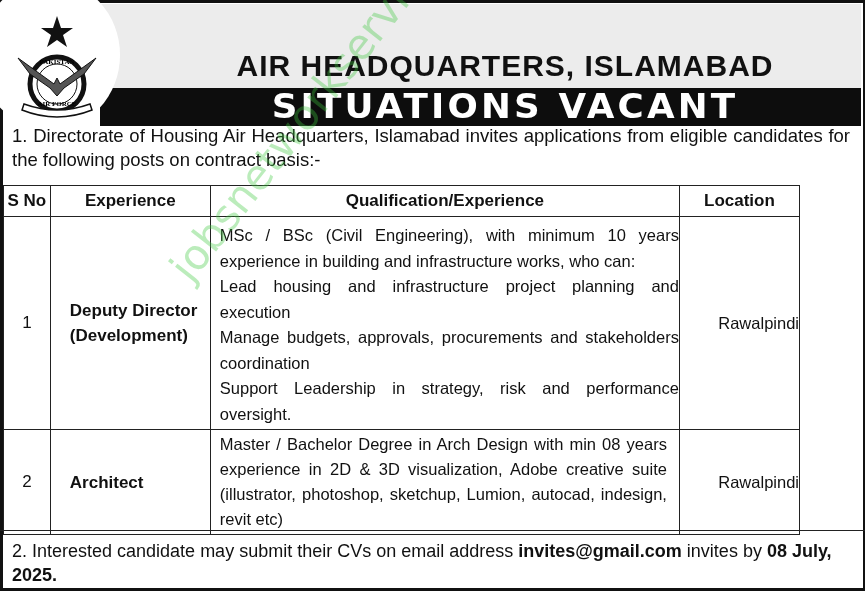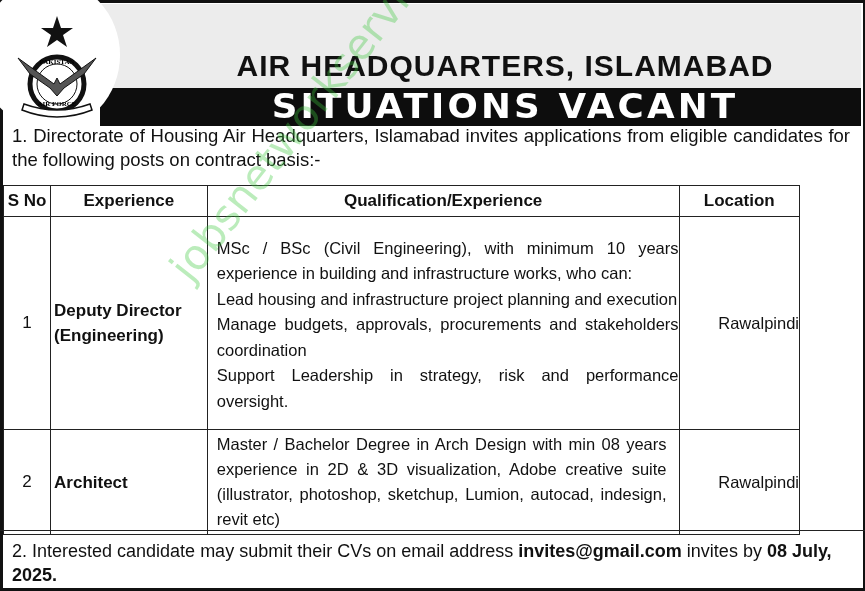--- a/index.html
+++ b/index.html
@@ -16,21 +16,21 @@
   .title2 { top: 49px; }
   .title3 { position: absolute; left: 150px; top: 86px; width: 710px; text-align: center; font-weight: bold; color: #fff; font-size: 34px; letter-spacing: 3px; font-family: "DejaVu Sans", sans-serif; transform: scaleX(1.05); }
   .intro { position: absolute; left: 12px; top: 124px; width: 838px; font-size: 18.5px; line-height: 24px; text-align: justify; }
   .tbl { position: absolute; left: 3px; top: 185px; width: 797px; border-collapse: collapse; }
   .tbl td, .tbl th { border: 1.5px solid #222; vertical-align: middle; }
   .tbl th { font-weight: bold; font-size: 17px; height: 31px; text-align: center; }
   .c1 { width: 51px; text-align: center; font-size: 17px; }
   .c2 { width: 164px; }
   .c3 { width: 518px; }
   .c4 { width: 127px; text-align: right; font-size: 16.5px; }
-  .pos { font-weight: bold; font-size: 17px; padding-left: 3px; line-height: 25px; }
+  .pos { font-weight: bold; font-size: 17px; padding-left: 19px; line-height: 25px; }
   .qual { padding: 6px 0 2px 9px; font-size: 16.5px; line-height: 25.5px; text-align: justify; }
   .qual p { text-align: justify; text-align-last: left; }
   .qual2 { padding: 2px 12px 2px 9px; font-size: 16.5px; line-height: 25px; text-align: justify; }
   .footer { position: absolute; left: 0; top: 530px; width: 865px; height: 61px; border-top: 1.5px solid #222; padding: 8px 12px; font-size: 18px; line-height: 24px; }
   .footer b { font-weight: bold; }
   .watermark { position: absolute; left: 160px; top: 260px; font-size: 42px; color: rgba(60,200,60,0.35); transform: rotate(-52deg); transform-origin: left top; white-space: nowrap; font-family: "DejaVu Sans", sans-serif; pointer-events: none; }
 </style>
 </head>
 <body>
 
@@ -60,21 +60,21 @@
       <tr>
     <th class="c1">S No</th>
     <th class="c2">Experience</th>
     <th class="c3">Qualification/Experience</th>
     <th class="c4">Location</th>
   </tr>
   <tr style="height:213px;">
     <td class="c1">1</td>
     <td class="c2 pos">
       <div>Deputy Director</div>
-      <div>(Engineering)</div>
+      <div>(Development)</div>
     </td>
     <td class="c3 qual">
       <p>MSc / BSc (Civil Engineering), with minimum 10 years experience in building and infrastructure works, who can:</p>
       <p>Lead housing and infrastructure project planning and execution</p>
       <p>Manage budgets, approvals, procurements and stakeholders coordination</p>
       <p>Support Leadership in strategy, risk and performance oversight.</p>
     </td>
     <td class="c4">Rawalpindi</td>
   </tr>
   <tr style="height:101px;">

